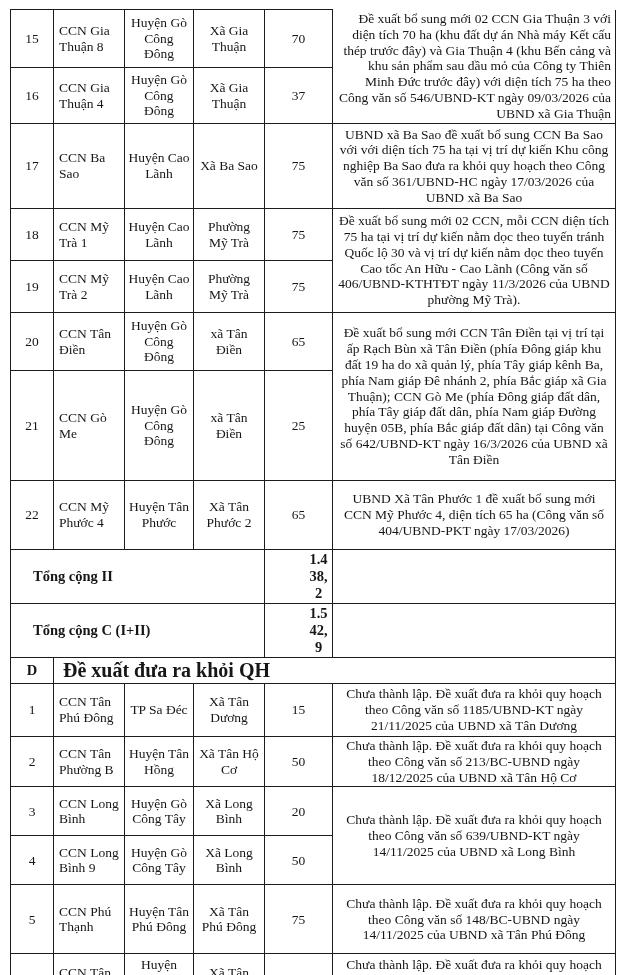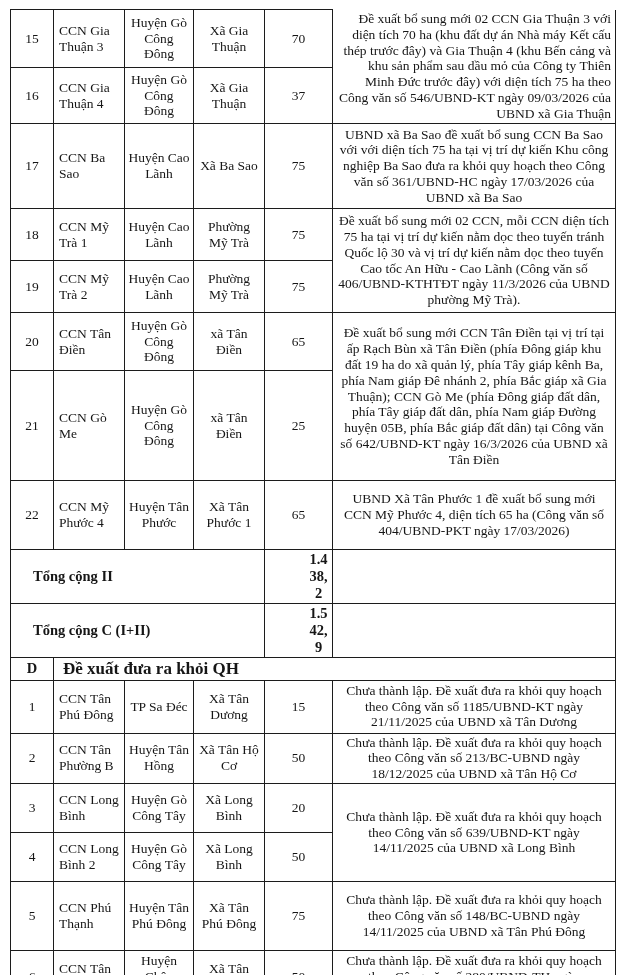--- a/index.html
+++ b/index.html
@@ -57,41 +57,41 @@
     font-size: 14.5px;
     padding-left: 43px;
   }
   td.section-code {
     font-weight: bold;
     font-size: 14.5px;
   }
   td.section-title {
     text-align: left;
     font-weight: bold;
-    font-size: 17px;
+    font-size: 20px;
     padding-left: 9px;
   }
 </style>
 </head>
 <body>
 
 <div class="page">
   <table class="doc-table">
     <colgroup>
       <col style="width:43px">
       <col style="width:71px">
       <col style="width:69px">
       <col style="width:71px">
       <col style="width:68px">
       <col style="width:283px">
     </colgroup>
     <tbody id="table-body">
         <tr style="height: 58px;">
           <td class="cell-no">15</td>
-          <td class="cell-name">CCN Gia Thuận 3</td>
+          <td class="cell-name">CCN Gia Thuận 8</td>
           <td class="cell-district">Huyện Gò Công Đông</td>
           <td class="cell-commune">Xã Gia Thuận</td>
           <td class="cell-area">70</td>
           <td class="cell-note no-top" rowspan="2">Đề xuất bổ sung mới 02 CCN Gia Thuận 3 với diện tích 70 ha (khu đất dự án Nhà máy Kết cấu thép trước đây) và Gia Thuận 4 (khu Bến cảng và khu sản phẩm sau dầu mỏ của Công ty Thiên Minh Đức trước đây) với diện tích 75 ha theo Công văn số 546/UBND-KT ngày 09/03/2026 của UBND xã Gia Thuận</td>
         </tr>
         <tr style="height: 56px;">
           <td class="cell-no">16</td>
           <td class="cell-name">CCN Gia Thuận 4</td>
           <td class="cell-district">Huyện Gò Công Đông</td>
           <td class="cell-commune">Xã Gia Thuận</td>
@@ -132,21 +132,21 @@
           <td class="cell-no">21</td>
           <td class="cell-name">CCN Gò Me</td>
           <td class="cell-district">Huyện Gò Công Đông</td>
           <td class="cell-commune">xã Tân Điền</td>
           <td class="cell-area">25</td>
         </tr>
         <tr style="height: 69px;">
           <td class="cell-no">22</td>
           <td class="cell-name">CCN Mỹ Phước 4</td>
           <td class="cell-district">Huyện Tân Phước</td>
-          <td class="cell-commune">Xã Tân Phước 1</td>
+          <td class="cell-commune">Xã Tân Phước 2</td>
           <td class="cell-area">65</td>
           <td class="cell-note" rowspan="1">UBND Xã Tân Phước 1 đề xuất bổ sung mới CCN Mỹ Phước 4, diện tích 65 ha (Công văn số 404/UBND-PKT ngày 17/03/2026)</td>
         </tr>
         <tr style="height: 20px;">
           <td class="total-label" colspan="4">Tổng cộng II</td>
           <td class="total-value">1.438,2</td>
           <td class="total-note-empty"></td>
         </tr>
         <tr style="height: 20px;">
           <td class="total-label" colspan="4">Tổng cộng C (I+II)</td>
@@ -176,21 +176,21 @@
         <tr style="height: 49px;">
           <td class="cell-no">3</td>
           <td class="cell-name">CCN Long Bình</td>
           <td class="cell-district">Huyện Gò Công Tây</td>
           <td class="cell-commune">Xã Long Bình</td>
           <td class="cell-area">20</td>
           <td class="cell-note" rowspan="2">Chưa thành lập. Đề xuất đưa ra khỏi quy hoạch theo Công văn số 639/UBND-KT ngày 14/11/2025 của UBND xã Long Bình</td>
         </tr>
         <tr style="height: 49px;">
           <td class="cell-no">4</td>
-          <td class="cell-name">CCN Long Bình 2</td>
+          <td class="cell-name">CCN Long Bình 9</td>
           <td class="cell-district">Huyện Gò Công Tây</td>
           <td class="cell-commune">Xã Long Bình</td>
           <td class="cell-area">50</td>
         </tr>
         <tr style="height: 69px;">
           <td class="cell-no">5</td>
           <td class="cell-name">CCN Phú Thạnh</td>
           <td class="cell-district">Huyện Tân Phú Đông</td>
           <td class="cell-commune">Xã Tân Phú Đông</td>
           <td class="cell-area">75</td>

